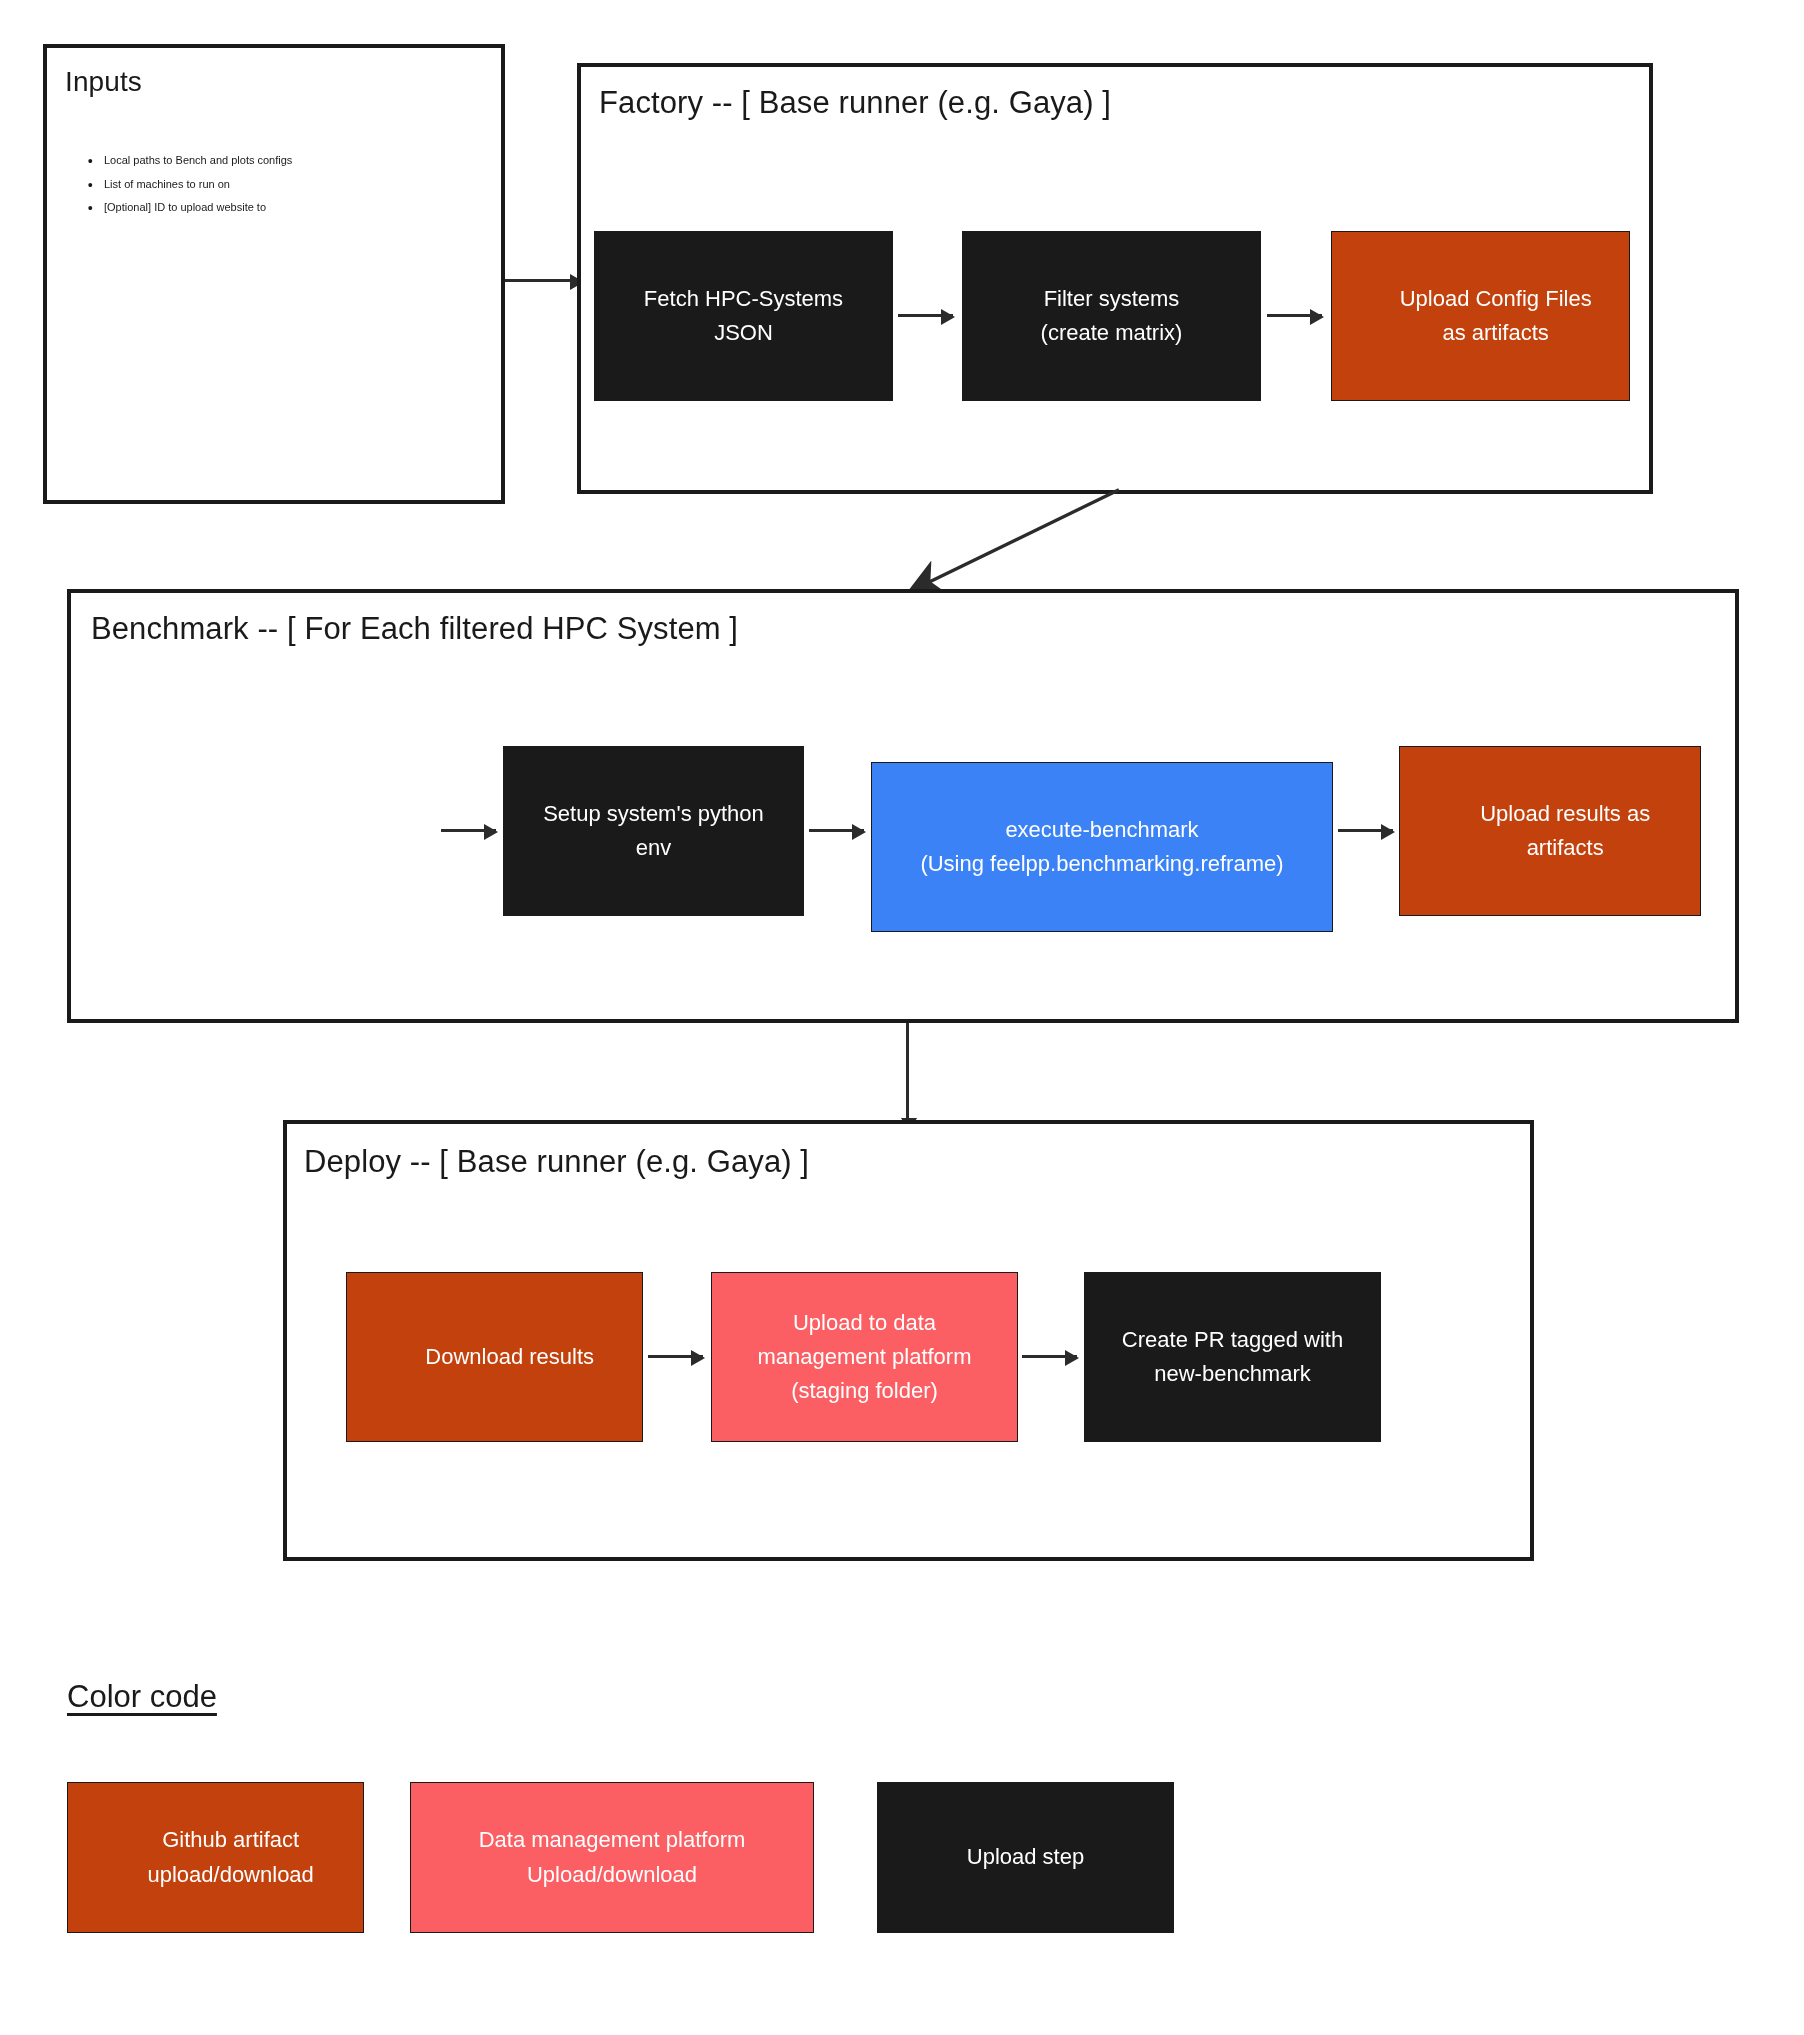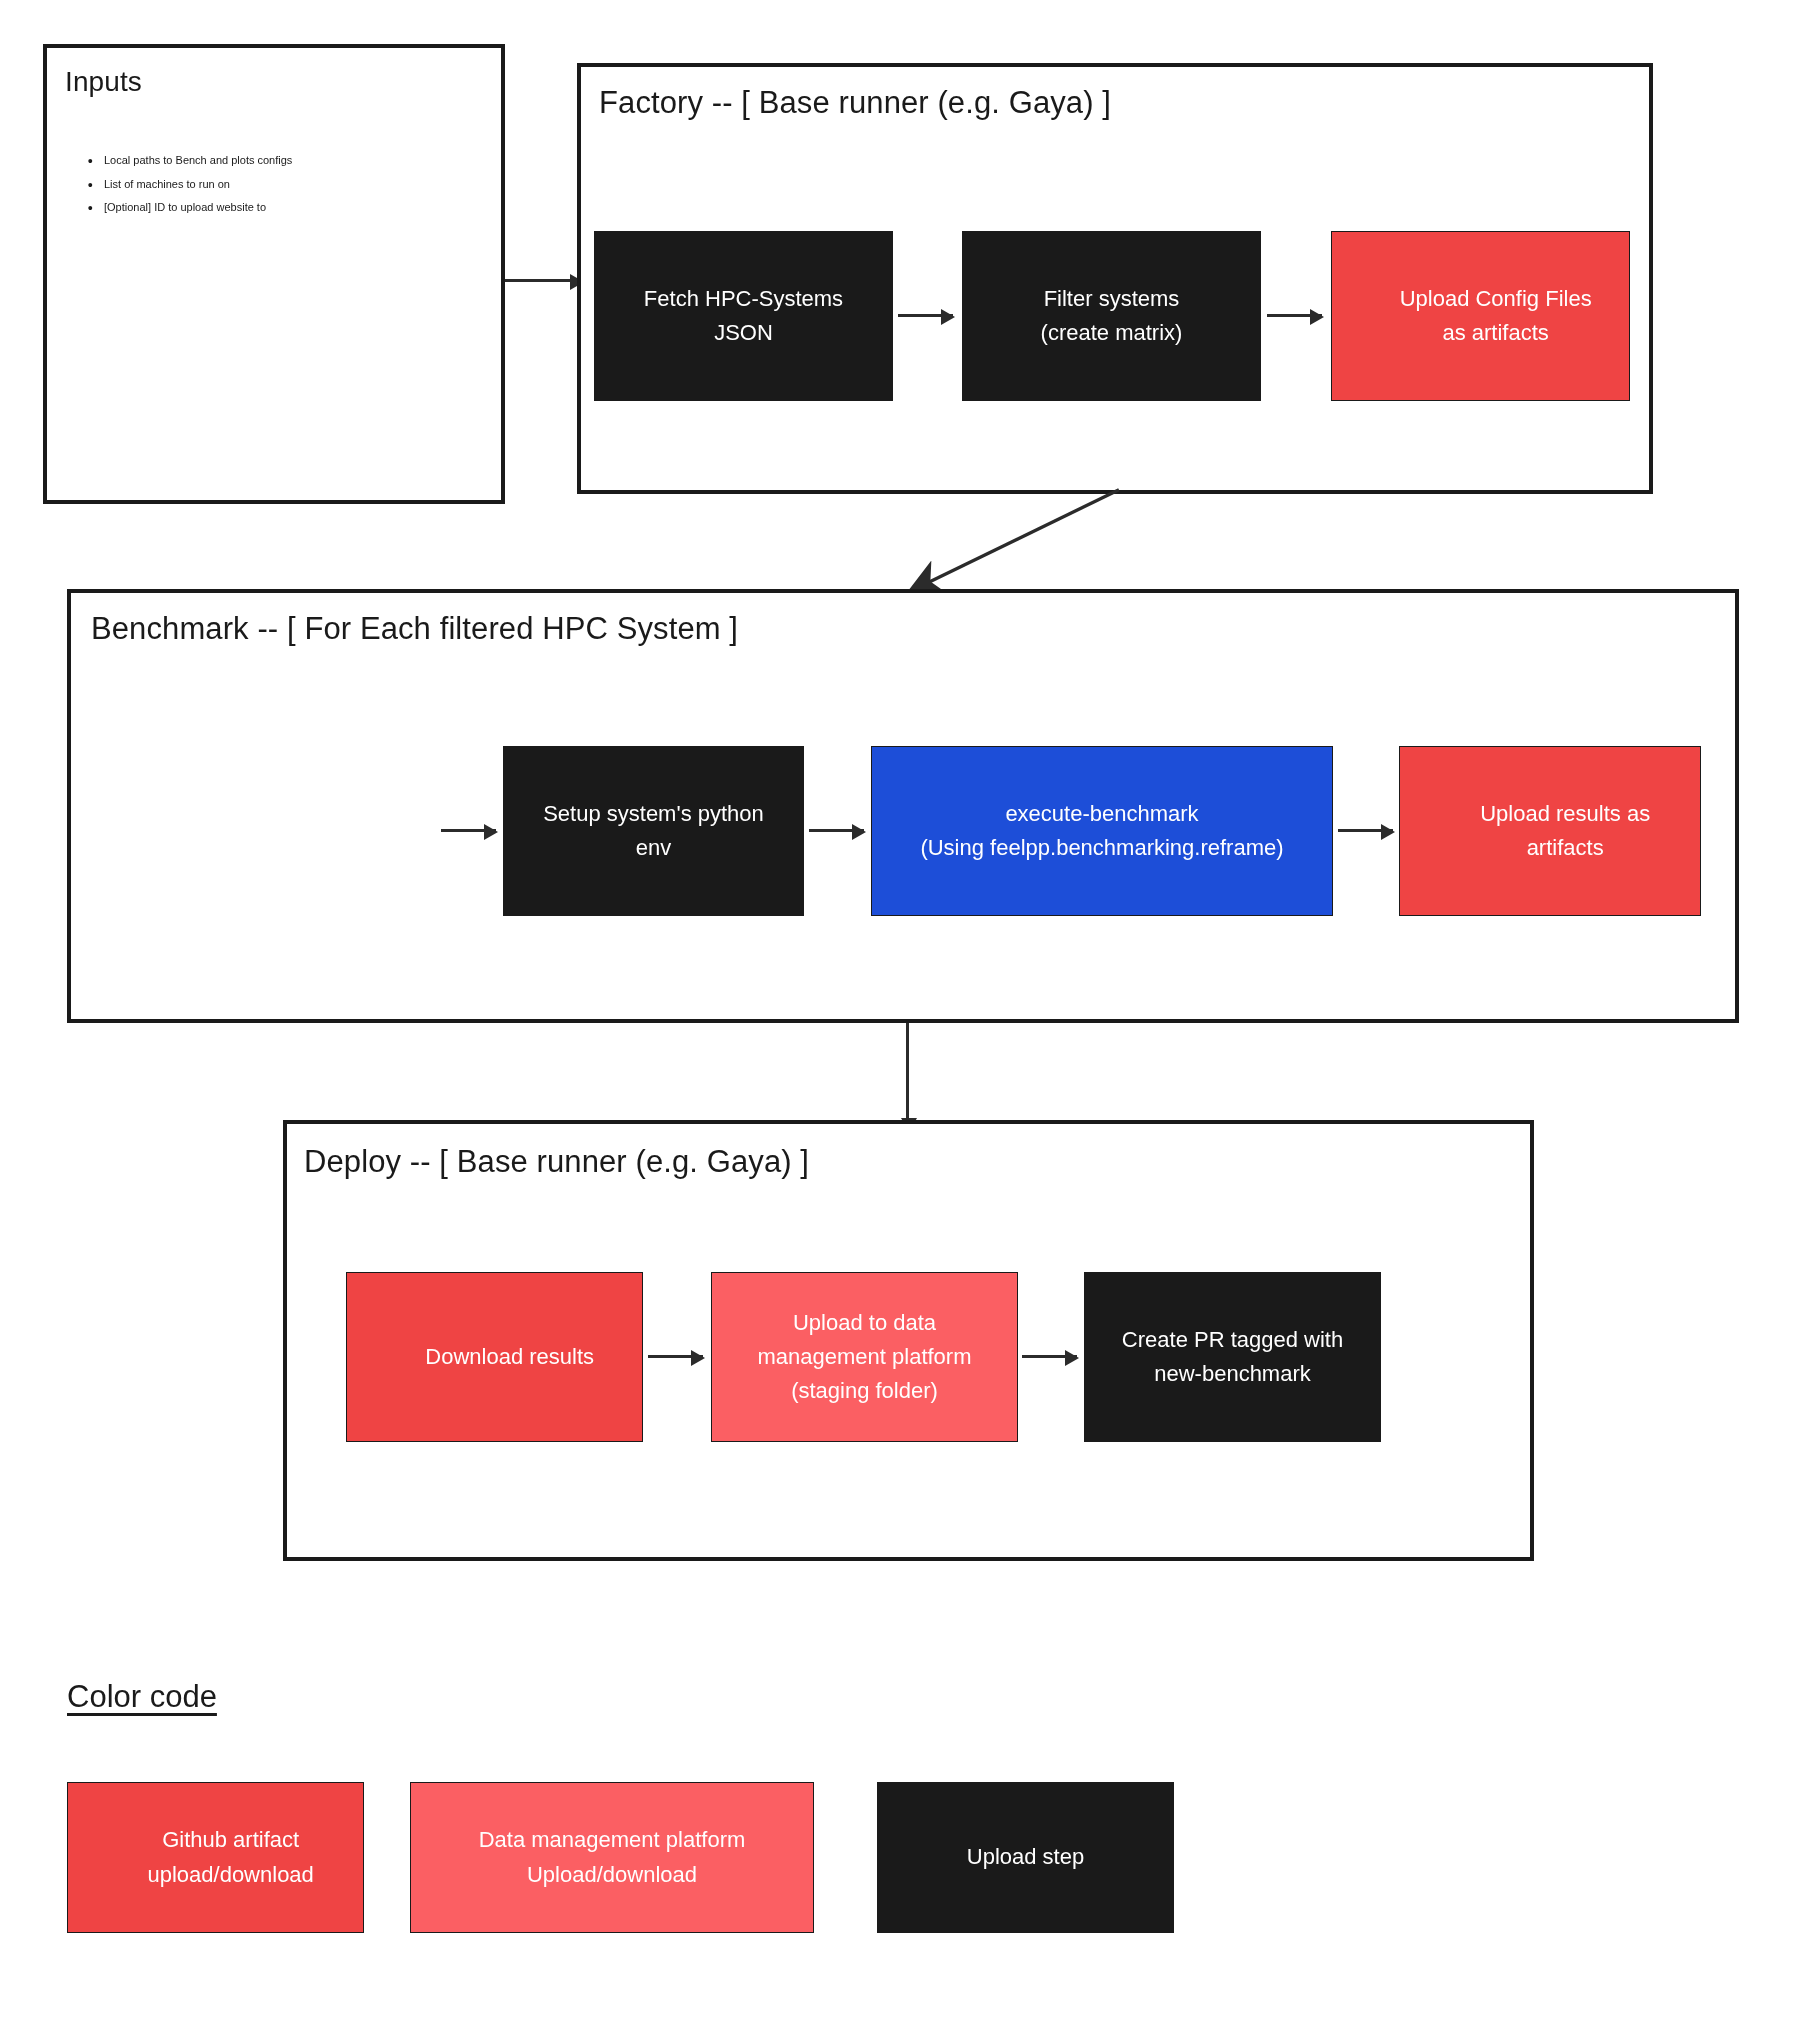--- a/index.html
+++ b/index.html
@@ -65,22 +65,22 @@
     display: flex;
     align-items: center;
     justify-content: center;
     text-align: center;
     padding: 2.9px 6.7px;
     color: #ffffff;
     font-size: 22px;
     line-height: 1.55;
   }
   .step.dark   { background: #1a1a1a; border: 1.4px solid #1a1a1a; }
-  .step.gray   { background: #ef4444; border: 1.4px solid #1a1a1a; padding-left: 37px; }
-  .step.red    { background: #1d4ed8; border: 1.4px solid #1a1a1a; }
+  .step.gray   { background: #c2410c; border: 1.4px solid #1a1a1a; padding-left: 37px; }
+  .step.red    { background: #3b82f6; border: 1.4px solid #1a1a1a; margin-top: 16px; }
   .step.salmon { background: #fb5f63; border: 1.4px solid #1a1a1a; }
   .step span.lbl { display: block; }
 
   
   .arrow-h {
     position: absolute;
     height: 0;
     border-top: 3.4px solid #2b2b2b;
   }
   .arrow-h:after {

